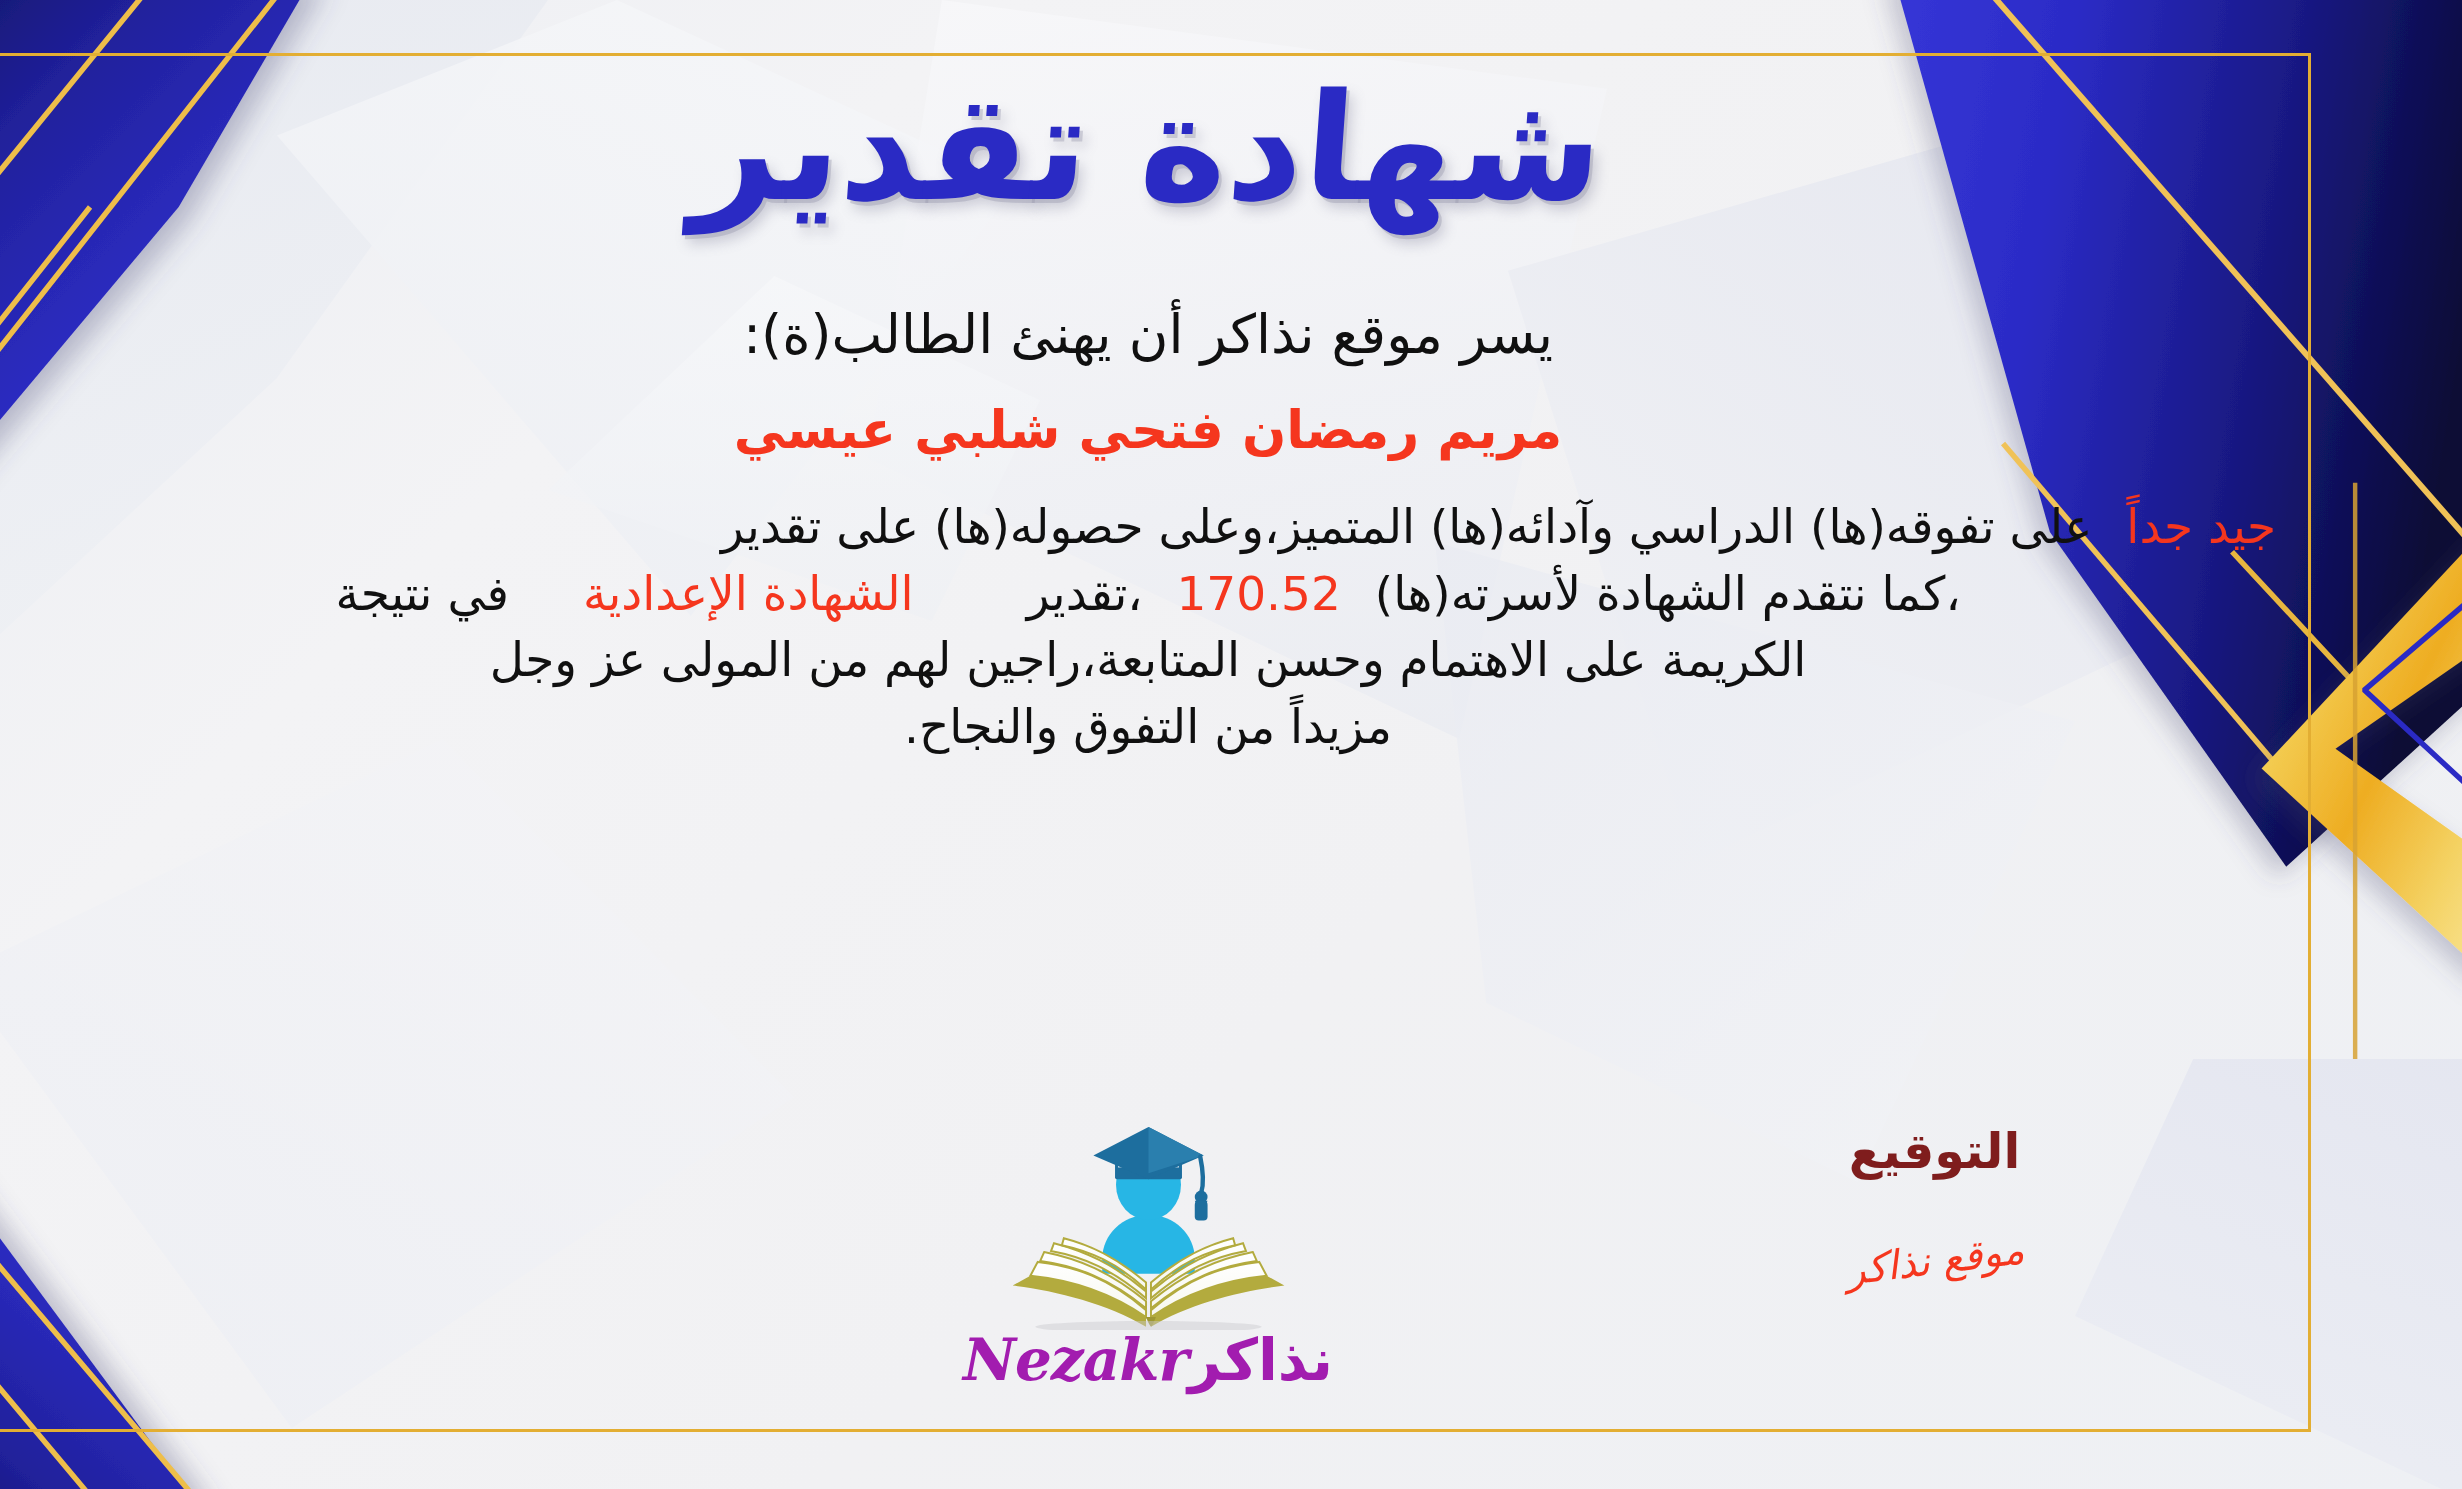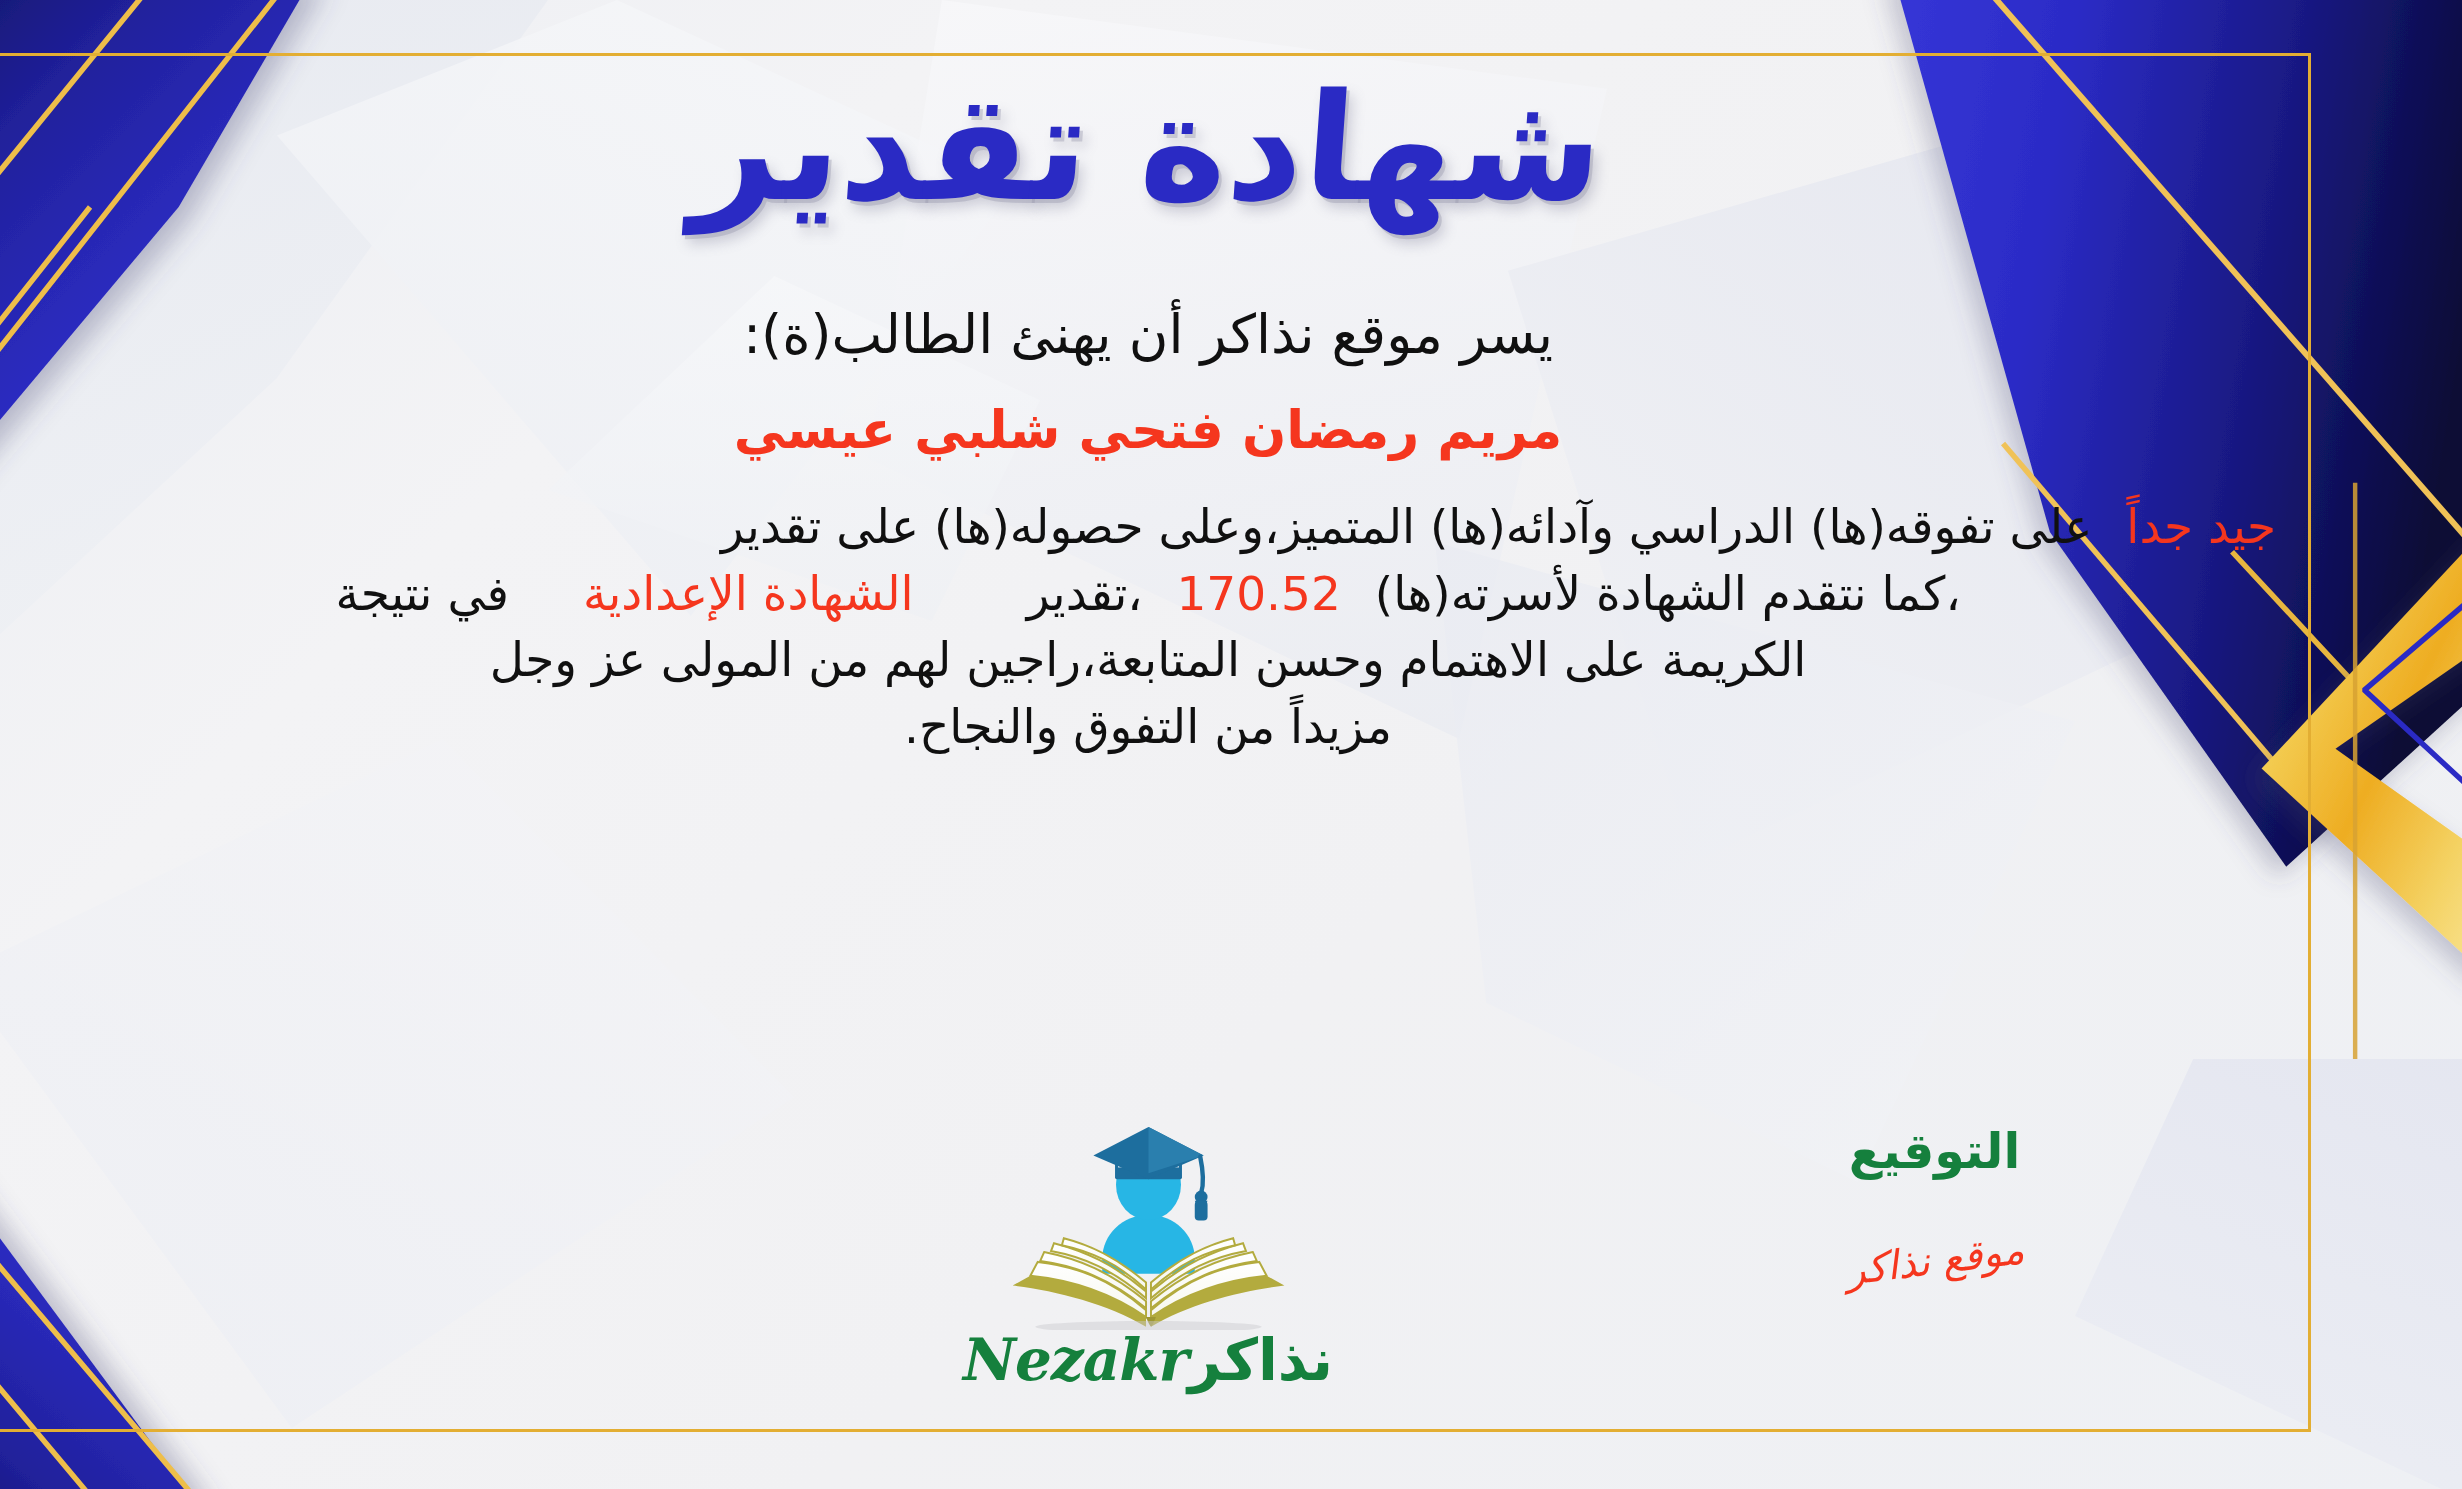--- a/index.html
+++ b/index.html
@@ -165,21 +165,21 @@
   .signature-col {
     position: absolute;
     right: 355px;
     top: 0;
     width: 345px;
     text-align: center;
   }
   .signature-label {
     font-size: 49px;
     font-weight: bold;
-    color: #15803d;
+    color: #7f1d1d;
     letter-spacing: 1px;
   }
   .signature-script {
     margin-top: 57px;
     font-family: "DejaVu Serif", "Liberation Serif", serif;
     font-size: 40px;
     font-style: italic;
     color: #f5361e;
     transform: rotate(-7deg);
     display: inline-block;
@@ -194,21 +194,21 @@
     flex-direction: column;
     align-items: center;
   }
   .logo-mark { width: 315px; height: 212px; display: block; }
   .logo-wordmark {
     margin-top: -3.9px;
     font-family: "DejaVu Serif", "Liberation Serif", serif;
     font-size: 58px;
     font-weight: bold;
     font-style: italic;
-    color: #15803d;
+    color: #a21caf;
     letter-spacing: -1px;
     white-space: nowrap;
     direction: rtl;
   }
   .logo-wordmark .latin { font-style: italic; }
   .logo-wordmark .arabic { font-style: normal; font-family: "DejaVu Sans", sans-serif; }
 </style>
 </head>
 <body>
 

